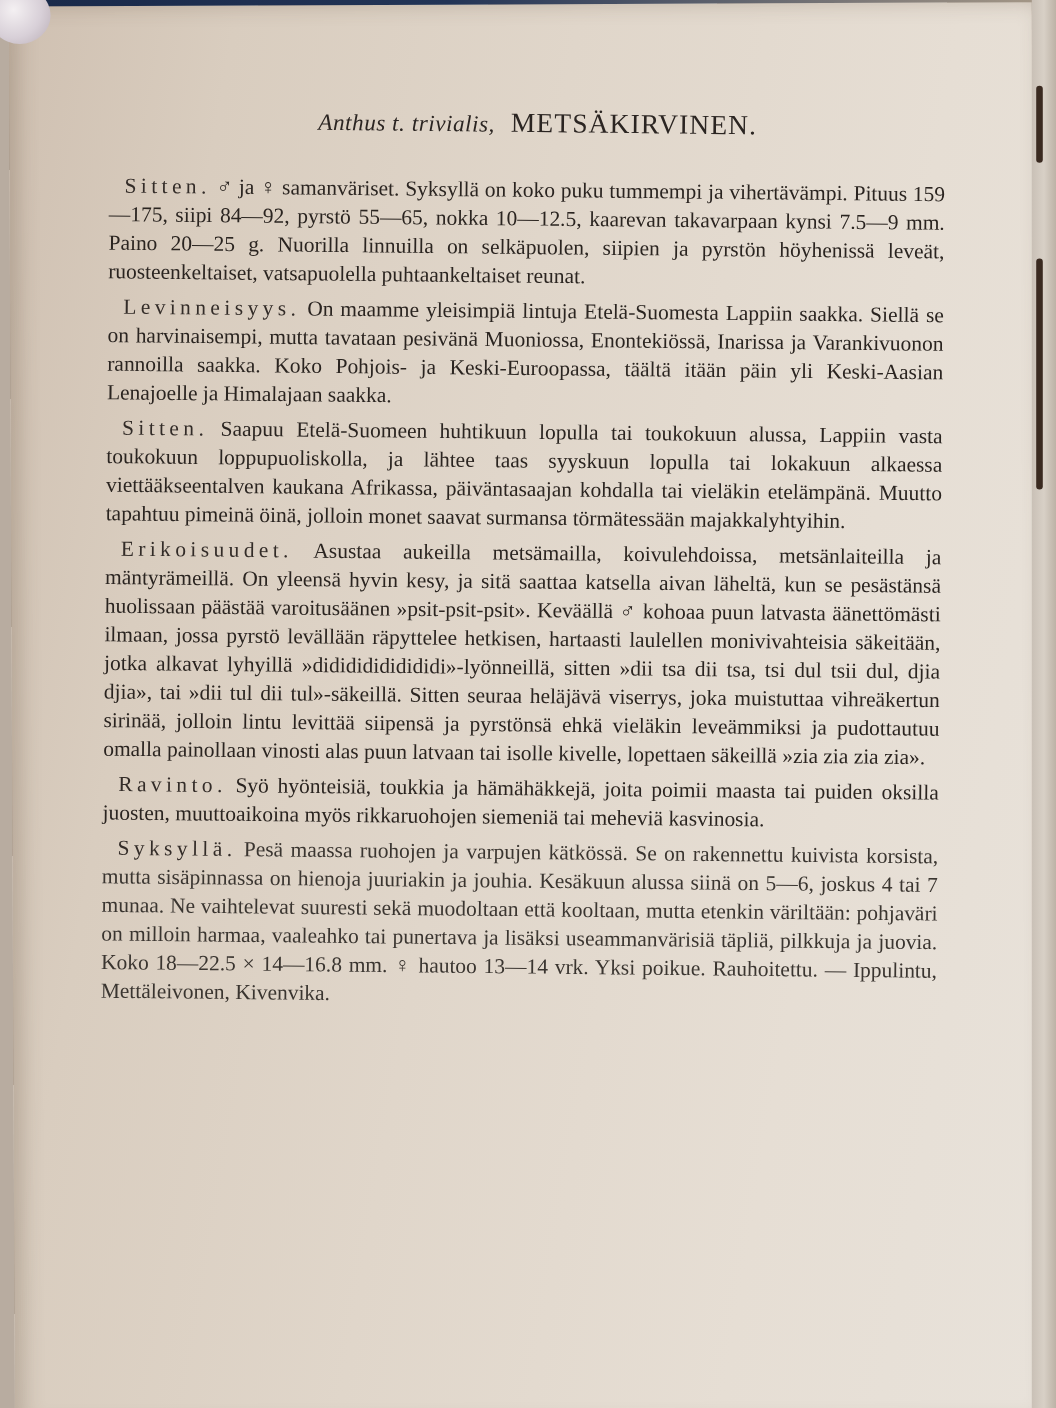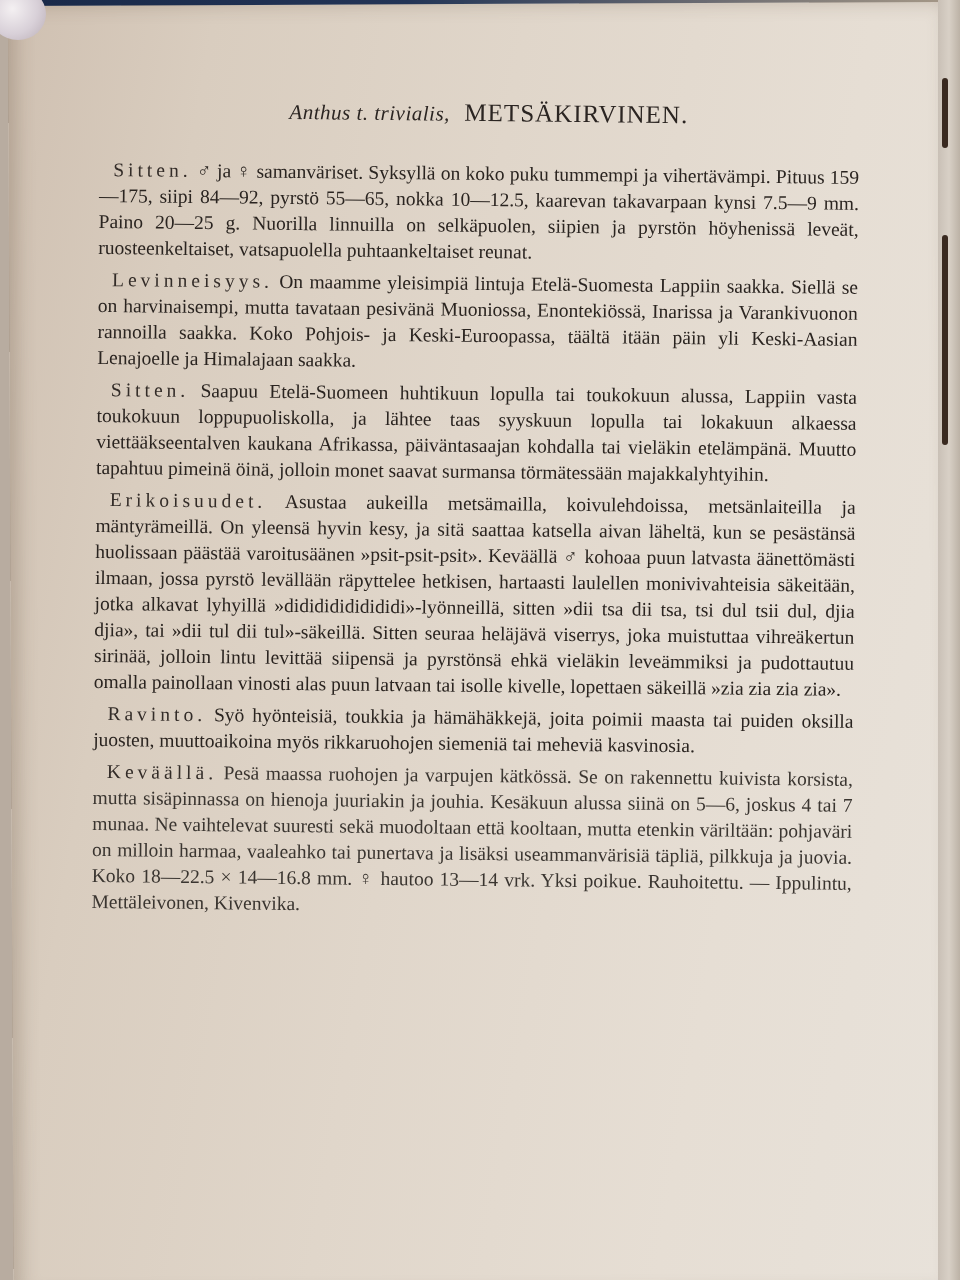--- a/index.html
+++ b/index.html
@@ -136,16 +136,16 @@
     <span class="label">Erikoisuudet.</span>
     <span>Asustaa aukeilla metsämailla, koivulehdoissa, metsänlaiteilla ja mäntyrämeillä. On yleensä hyvin kesy, ja sitä saattaa katsella aivan läheltä, kun se pesästänsä huolissaan päästää varoitusäänen »psit-psit-psit». Keväällä ♂ kohoaa puun latvasta äänettömästi ilmaan, jossa pyrstö levällään räpyttelee hetkisen, hartaasti laulellen monivivahteisia säkeitään, jotka alkavat lyhyillä »didididididididi»-lyönneillä, sitten »dii tsa dii tsa, tsi dul tsii dul, djia djia», tai »dii tul dii tul»-säkeillä. Sitten seuraa heläjävä viserrys, joka muistuttaa vihreäkertun sirinää, jolloin lintu levittää siipensä ja pyrstönsä ehkä vieläkin leveämmiksi ja pudottautuu omalla painollaan vinosti alas puun latvaan tai isolle kivelle, lopettaen säkeillä »zia zia zia zia».</span>
   </p>
 
   <p class="para">
     <span class="label">Ravinto.</span>
     <span>Syö hyönteisiä, toukkia ja hämähäkkejä, joita poimii maasta tai puiden oksilla juosten, muuttoaikoina myös rikkaruohojen siemeniä tai meheviä kasvinosia.</span>
   </p>
 
   <p class="para p-nesting">
-    <span class="label">Keväällä.</span>
+    <span class="label">Syksyllä.</span>
     <span>Pesä maassa ruohojen ja varpujen kätkössä. Se on rakennettu kuivista korsista, mutta sisäpinnassa on hienoja juuriakin ja jouhia. Kesäkuun alussa siinä on 5—6, joskus 4 tai 7 munaa. Ne vaihtelevat suuresti sekä muodoltaan että kooltaan, mutta etenkin väriltään: pohjaväri on milloin harmaa, vaaleahko tai punertava ja lisäksi useammanvärisiä täpliä, pilkkuja ja juovia. Koko 18—22.5 × 14—16.8 mm. ♀ hautoo 13—14 vrk. Yksi poikue. Rauhoitettu. — Ippulintu, Mettäleivonen, Kivenvika.</span>
   </p>
 </div>
 
 </body></html>

